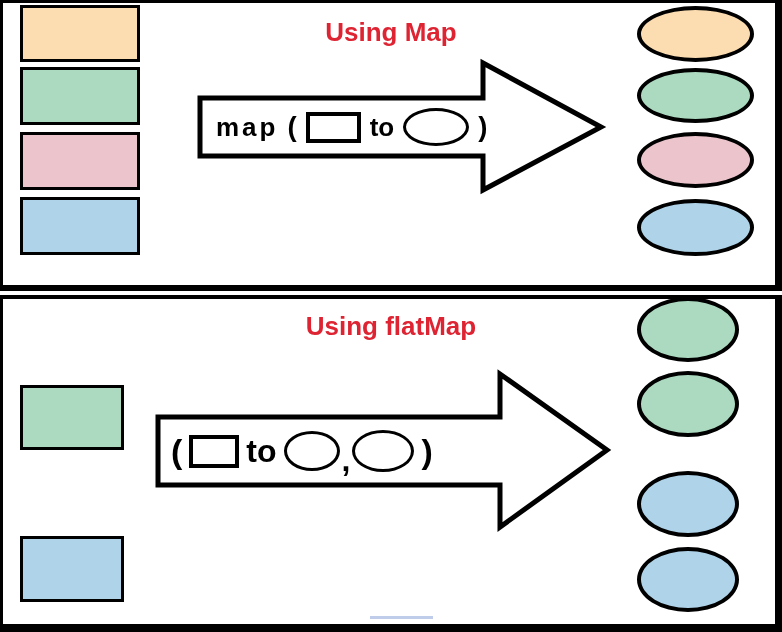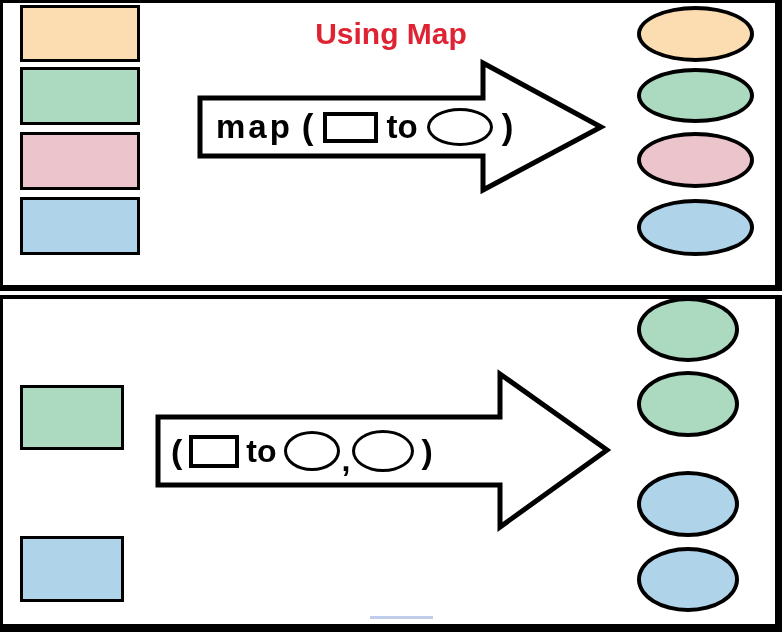--- a/index.html
+++ b/index.html
@@ -5,21 +5,21 @@
   html,body { margin:0; padding:0; background:#ffffff; }
   .stage {
     position:relative; width:782px; height:632px; overflow:hidden;
     background:#ffffff; font-family:"Liberation Sans", sans-serif;
   }
   .frame { position:absolute; box-sizing:border-box; border:3px solid #000; background:#fff; }
   .frame-map    { left:0; top:0;    width:782px; height:291px; border-right-width:7px; border-bottom-width:6px; }
   .frame-flatmap{ left:0; top:295px; width:782px; height:337px; border-top-width:4px; border-right-width:7px; border-bottom-width:8px; }
   .panel-title {
     position:absolute; left:0; width:782px; text-align:center;
-    font-size:30px; font-weight:bold; letter-spacing:0px;
+    font-size:26px; font-weight:bold; letter-spacing:0px;
   }
   .title-map { top:17px; }
   .title-flatmap { top:311px; }
   .shape { position:absolute; box-sizing:border-box; border:3px solid #000; }
   .oval  { border-radius:50%; border-width:4px; }
   
   .in-t1 { left:20px; top:5px;   width:120px; height:57px; }
   .in-t2 { left:20px; top:67px;  width:120px; height:58px; }
   .in-t3 { left:20px; top:132px; width:120px; height:58px; }
   .in-t4 { left:20px; top:197px; width:120px; height:58px; }
@@ -36,21 +36,21 @@
   .out-b2 { left:637px; top:371px; width:102px; height:66px; }
   .out-b3 { left:637px; top:471px; width:102px; height:66px; }
   .out-b4 { left:637px; top:547px; width:102px; height:65px; }
   .arrow-svg { position:absolute; overflow:visible; }
   .arrow-map     { left:195px; top:58px; }
   .arrow-flatmap { left:153px; top:368px; }
   .arrow-row {
     position:absolute; display:flex; align-items:center;
     font-weight:bold; color:#000; white-space:nowrap;
   }
-  .row-map     { left:216px; top:98px;  height:58px; gap:9px; font-size:33px; }
+  .row-map     { left:216px; top:98px;  height:58px; gap:9px; font-size:26px; }
   .row-flatmap { left:171px; top:417px; height:68px; gap:7px; font-size:32px; }
   .func-map { letter-spacing:3px; }
   .paren { font-size:1.06em; font-weight:bold; }
   .glyph { box-sizing:border-box; border:4px solid #000; background:#fff; flex:none; }
   .glyph-rect-map     { width:55px; height:31px; }
   .glyph-oval-map     { width:66px; height:38px; border-width:3px; border-radius:50%; }
   .glyph-rect-flatmap { width:50px; height:33px; }
   .glyph-oval-b1 { width:56px; height:40px; border-width:3px; border-radius:50%; }
   .glyph-oval-b2 { width:62px; height:42px; border-width:3px; border-radius:50%; }
   .comma { position:relative; top:9px; margin:0 -5px; }
@@ -80,20 +80,21 @@
     <span class="glyph glyph-oval-map"></span>
     <span class="paren">)</span>
   </div>
 
   <div class="shape oval out-t1" style="background-color: rgb(251, 221, 177);"></div>
   <div class="shape oval out-t2" style="background-color: rgb(172, 218, 192);"></div>
   <div class="shape oval out-t3" style="background-color: rgb(236, 196, 204);"></div>
   <div class="shape oval out-t4" style="background-color: rgb(175, 212, 234);"></div>
 
   <div class="frame frame-flatmap"></div>
+  <div class="panel-title title-flatmap" style="color: rgb(222, 36, 51);">Using flatMap</div>
 
   <div class="shape in-b1" style="background-color: rgb(172, 218, 192);"></div>
   <div class="shape in-b2" style="background-color: rgb(175, 212, 234);"></div>
 
   <svg class="arrow-svg arrow-flatmap" width="462" height="165" viewBox="0 0 462 165">
     <polygon points="5,49 347,49 347,6 454,82 347,159 347,117 5,117" fill="#ffffff" stroke="#000000" stroke-width="5" stroke-linejoin="miter"></polygon>
   </svg>
   <div class="arrow-row row-flatmap">
     <span class="paren">(</span>
     <span class="glyph glyph-rect-flatmap"></span>

